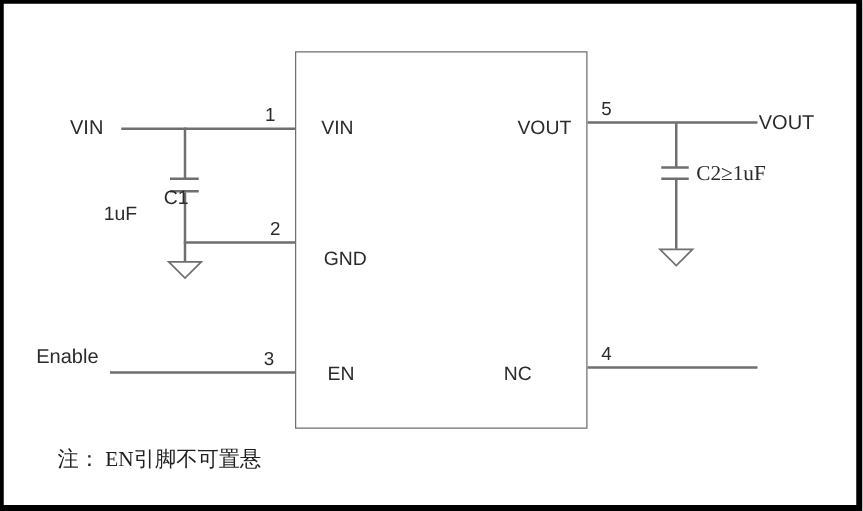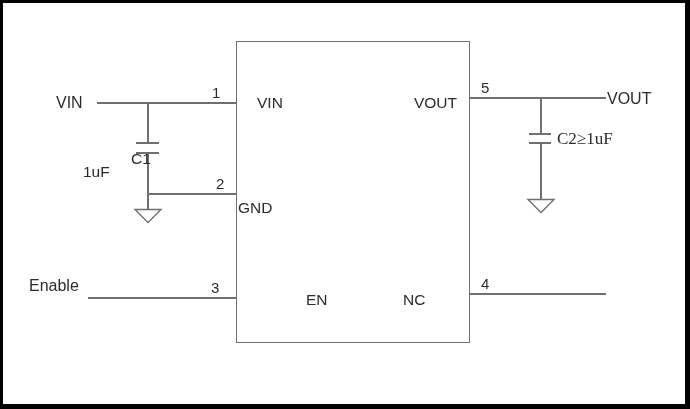--- a/index.html
+++ b/index.html
@@ -107,23 +107,24 @@
   <div class="lbl" style="left:604px;top:87px;">VOUT</div>
   <div class="lbl" style="left:26px;top:274px;">Enable</div>
 
   <div class="pin-num" style="left:209px;top:81px;">1</div>
   <div class="pin-num" style="left:213px;top:172px;">2</div>
   <div class="pin-num" style="left:208px;top:276px;">3</div>
   <div class="pin-num" style="left:478px;top:272px;">4</div>
   <div class="pin-num" style="left:478px;top:76px;">5</div>
 
   <div class="pin-lbl" style="left:254px;top:91px;">VIN</div>
-  <div class="pin-lbl" style="left:235px;top:196px;">GND</div>
-  <div class="pin-lbl" style="left:259px;top:288px;margin-left:44px;">EN</div>
+  <div class="pin-lbl" style="left:256px;top:196px;">GND</div>
+  <div class="pin-lbl" style="left:259px;top:288px;">EN</div>
   <div class="pin-lbl" style="left:400px;top:288px;">NC</div>
   <div class="pin-lbl" style="left:401px;top:91px;width:53px;text-align:right;">VOUT</div>
 
   <div class="cap-lbl" style="left:102px;top:147px;margin-left:26px;">C1</div>
   <div class="cap-lbl" style="left:80px;top:160px;">1uF</div>
   <div class="serif-lbl" style="left:554px;top:126px;">C2≥1uF</div>
 
+  <div class="note" style="left:43px;top:355px;">注： EN引脚不可置悬</div>
 
 </div>
 
 </body></html>

